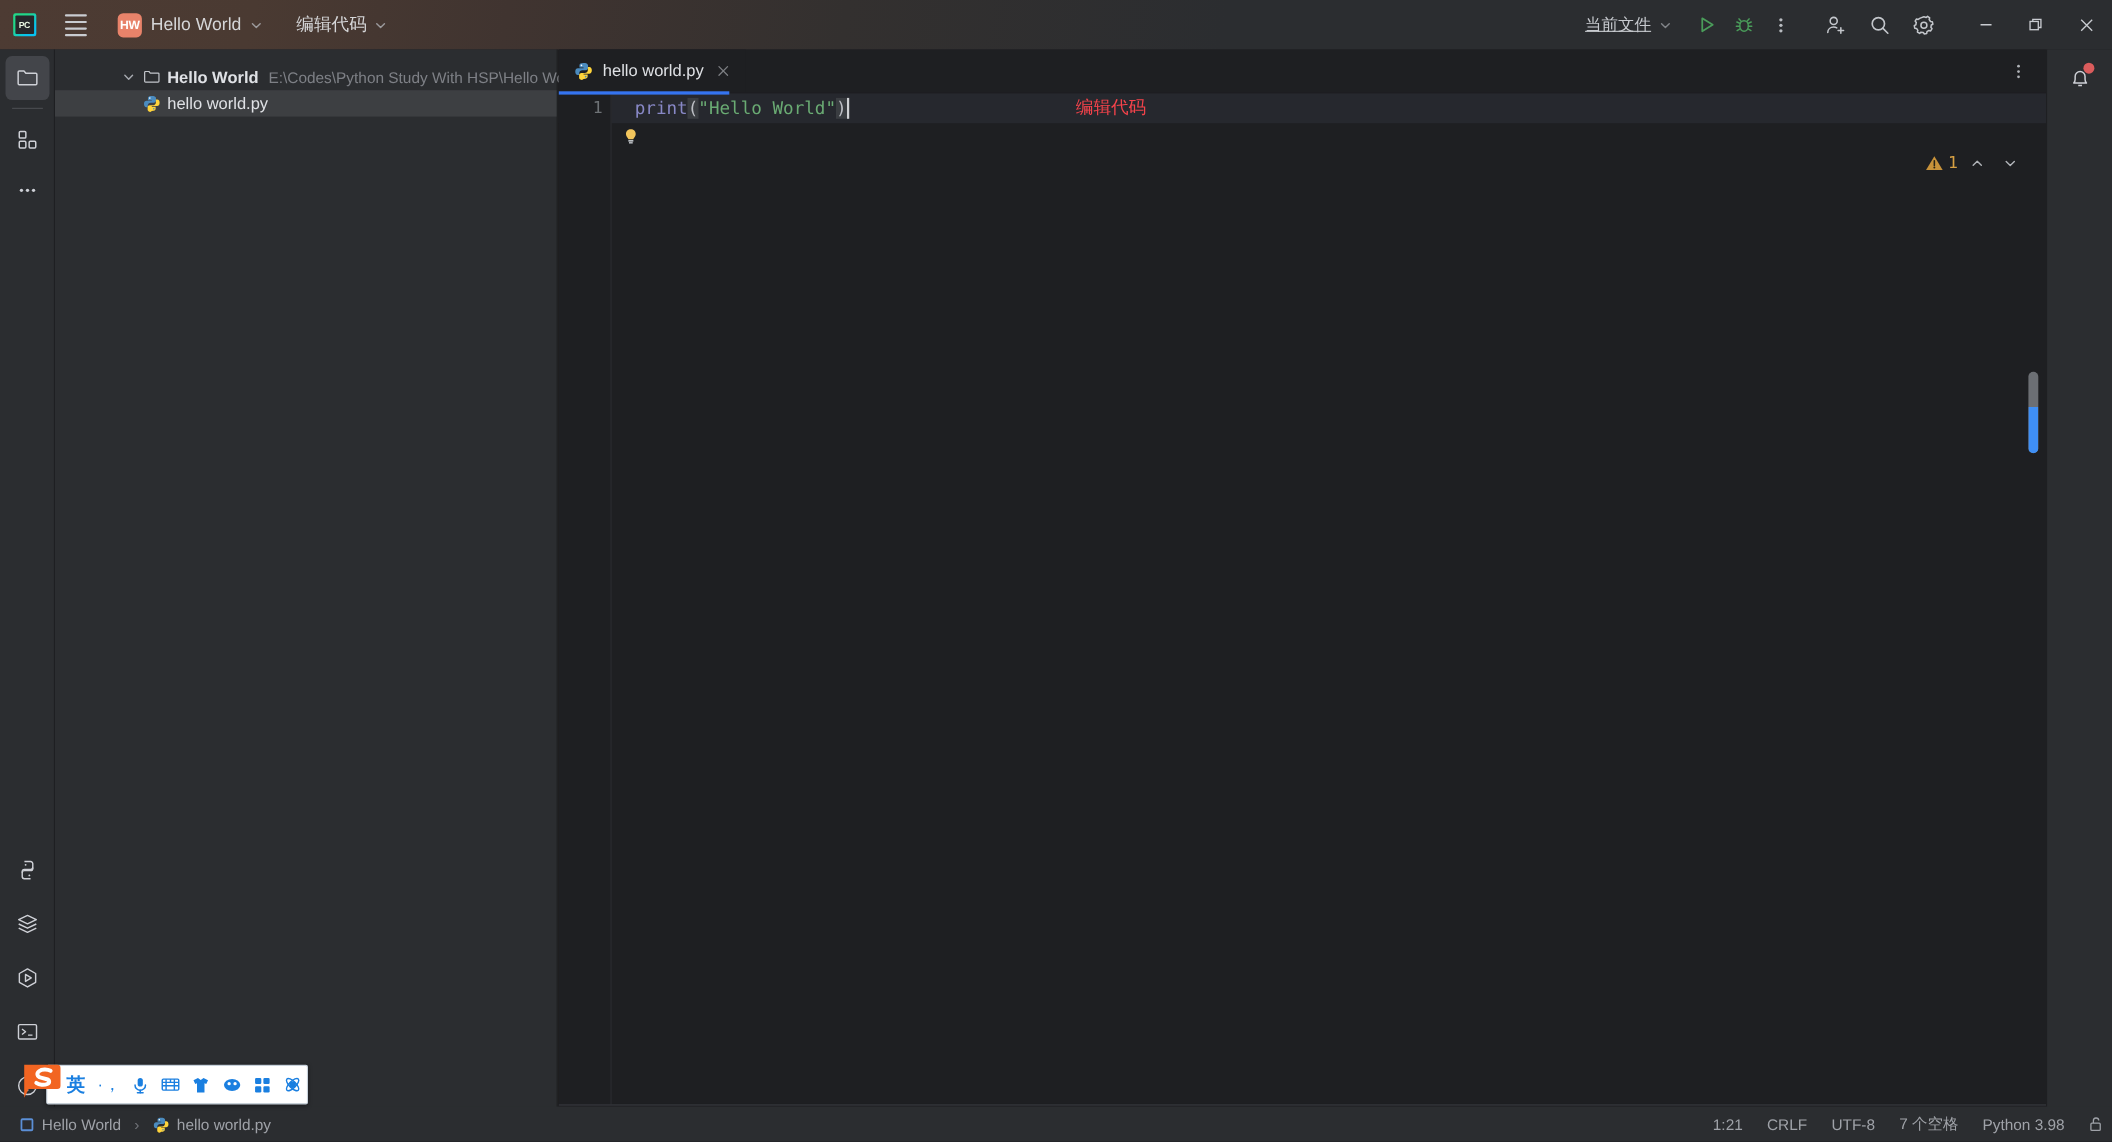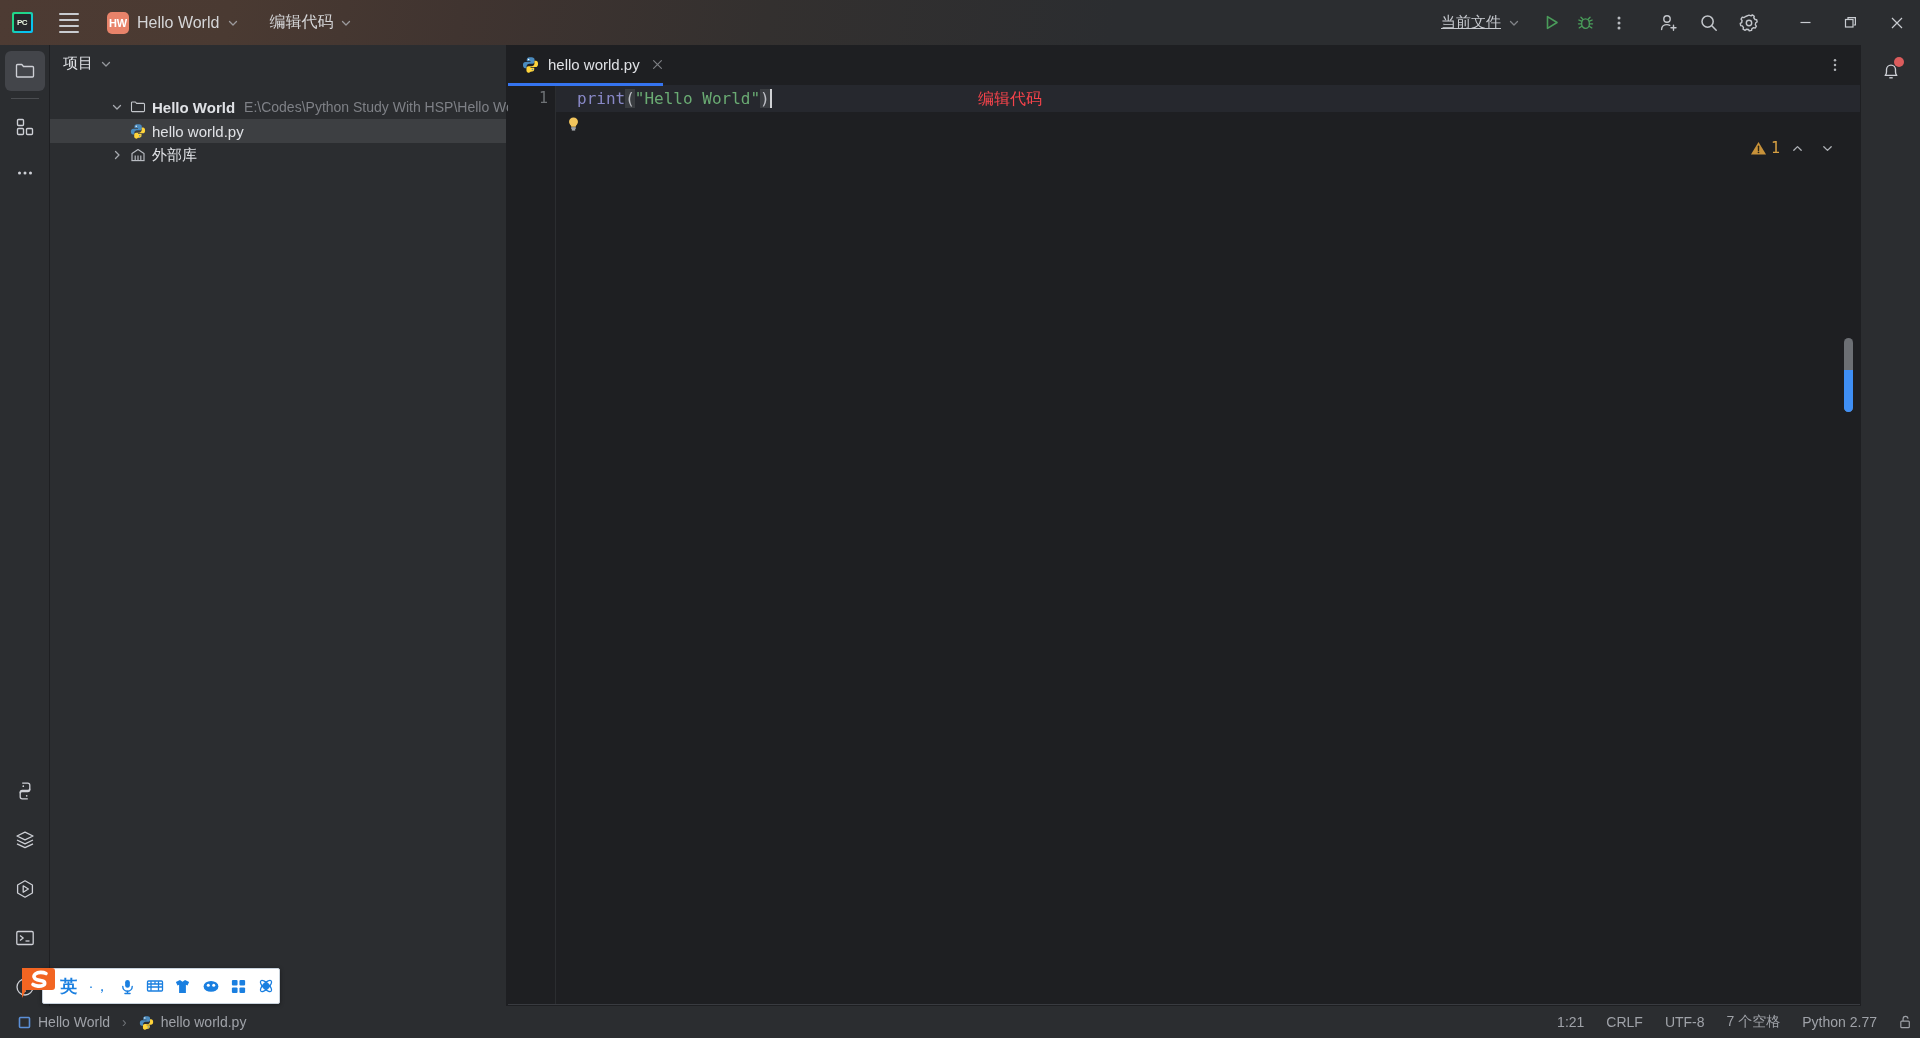--- a/index.html
+++ b/index.html
@@ -398,28 +398,20 @@
           <circle cx="11" cy="11" r="8"></circle>
               <path d="M11 6.3 V12"></path>
               <circle cx="11" cy="15.1" r=".85" fill="#ced0d6" stroke="none"></circle>
             </g>
           </svg>
       </div>
     </div>
   </div>
 
   <div class="projpanel">
-    <div class="pp-header">
-      <span class="pp-title">项目</span>
-      <span class="chev">
-        <svg width="12" height="12" viewBox="0 0 12 12">
-            <path d="M2.5 4.5L6 8l3.5-3.5" fill="none" stroke="#b8bbc0" stroke-width="1.3" stroke-linecap="round" stroke-linejoin="round"></path>
-          </svg>
-      </span>
-    </div>
 
     <div class="tree">
 
       <div class="trow" style="padding-left:56px;">
         <span class="twist">
           <svg width="12" height="12" viewBox="0 0 12 12">
               <path d="M2.5 4.5L6 8l3.5-3.5" fill="none" stroke="#a7aab0" stroke-width="1.3" stroke-linecap="round" stroke-linejoin="round"></path>
             </svg>
         </span>
         <span class="ticon">
@@ -436,37 +428,20 @@
           <svg width="16" height="16" viewBox="0 0 16 16">
             <path d="M7.9 1.2c-2.1 0-3.4.55-3.4 2v1.85h3.5v.6H3.2c-1.35 0-2.3 1.0-2.3 2.9 0 1.85.85 2.9 2.1 2.9h1.3V9.9c0-1.5 1.25-2.6 2.7-2.6h2.9c1.1 0 1.9-.85 1.9-1.9V3.2c0-1.1-1.15-1.85-2.5-2z" fill="#4b8bbe"></path>
             <path d="M8.1 14.8c2.1 0 3.4-.55 3.4-2v-1.85H8v-.6h4.8c1.35 0 2.3-1.0 2.3-2.9 0-1.85-.85-2.9-2.1-2.9h-1.3v2.55c0 1.5-1.25 2.6-2.7 2.6H6.1c-1.1 0-1.9.85-1.9 1.9v2.2c0 1.1 1.15 1.85 2.5 2z" fill="#ffd43b"></path>
             <circle cx="6.2" cy="3.2" r=".72" fill="#ffffff"></circle>
               <circle cx="9.8" cy="12.8" r=".72" fill="#4b8bbe"></circle>
           </svg>
         </span>
         <span class="tlabel">hello world.py</span>
       </div>
 
-      <div class="trow" style="padding-left:56px;">
-        <span class="twist">
-          <svg width="12" height="12" viewBox="0 0 12 12">
-              <path d="M4.5 2.5L8 6l-3.5 3.5" fill="none" stroke="#a7aab0" stroke-width="1.3" stroke-linecap="round" stroke-linejoin="round"></path>
-            </svg>
-        </span>
-        <span class="ticon">
-          <svg width="16" height="16" viewBox="0 0 16 16">
-              <g fill="none" stroke="#b9bcc2" stroke-width="1.15" stroke-linejoin="round">
-            <path d="M2 13.2 V6.4 L8 2.6 L14 6.4 V13.2"></path>
-                <path d="M5.2 13.2 V8.4 M8 13.2 V8.4 M10.8 13.2 V8.4"></path>
-                <path d="M1.4 13.6 H14.6"></path>
-              </g>
-            </svg>
-        </span>
-        <span class="tlabel">外部库</span>
-      </div>
 
 
     </div>
   </div>
 
   <div class="editor-area">
 
     <div class="tabbar">
       <div class="etab">
         <span style="display:flex;">
@@ -581,21 +556,21 @@
         </span>
         <span>hello world.py</span>
       </div>
     </div>
 
     <div class="sb-right">
       <div class="sb-item">1:21</div>
       <div class="sb-item">CRLF</div>
       <div class="sb-item">UTF-8</div>
       <div class="sb-item">7 个空格</div>
-      <div class="sb-item">Python 2.77</div>
+      <div class="sb-item">Python 3.98</div>
       <div class="sb-lock">
         <svg width="16" height="16" viewBox="0 0 17 17">
             <g fill="none" stroke="#9fa2a8" stroke-width="1.25" stroke-linejoin="round">
           <rect x="3" y="7.5" width="9" height="7" rx="1"></rect>
               <path d="M5.4 7.4 V5.2 a2.6 2.6 0 0 1 5.2-.2"></path>
             </g>
           </svg>
       </div>
     </div>
   </div>

